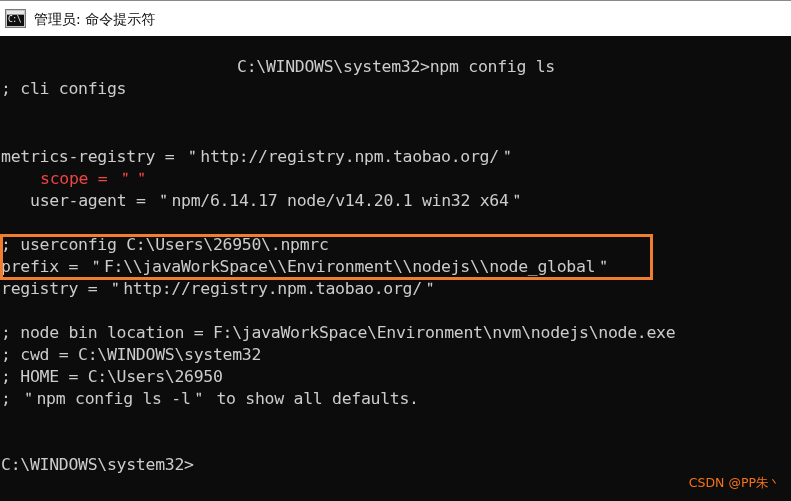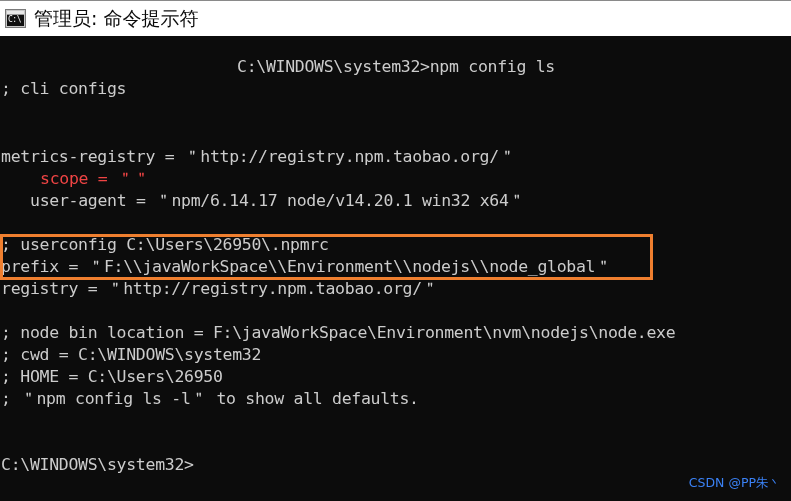--- a/index.html
+++ b/index.html
@@ -66,21 +66,21 @@
     font-family: "DejaVu Sans Mono", monospace;
     font-size: 8px;
     line-height: 10px;
     letter-spacing: -0.5px;
     text-align: left;
     padding-left: 1px;
     overflow: hidden;
   }
   #title-text {
     font-family: "DejaVu Sans", sans-serif;
-    font-size: 19px;
+    font-size: 14px;
     color: #0a0a0a;
     white-space: nowrap;
     line-height: 1;
   }
 
   
   #console {
     position: absolute;
     left: 0;
     top: 36px;
@@ -122,21 +122,21 @@
     z-index: 5;
   }
 
   
   #watermark {
     position: absolute;
     right: 10px;
     bottom: 9px;
     font-family: "DejaVu Sans", sans-serif;
     font-size: 12.5px;
-    color: #3b82f6;
+    color: #f97316;
     white-space: nowrap;
     z-index: 6;
   }
 </style>
 </head>
 <body>
 
 <div id="window" style="background: rgb(12, 12, 12);">
 
   <div id="titlebar" style="background: rgb(255, 255, 255);">

